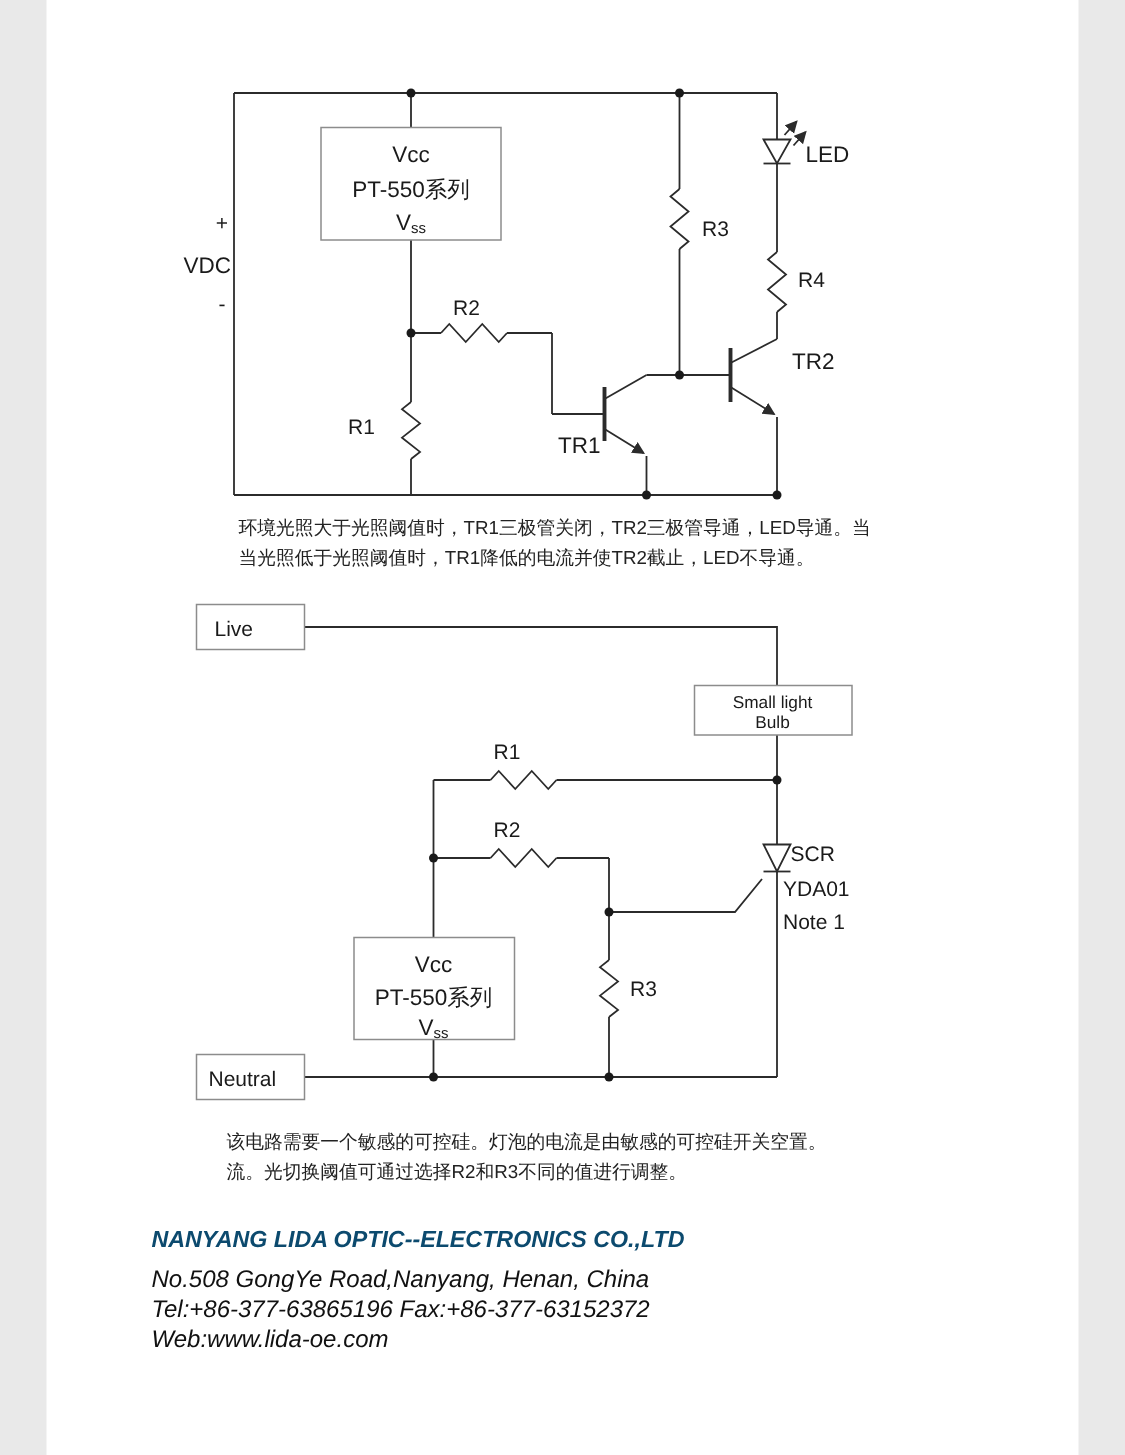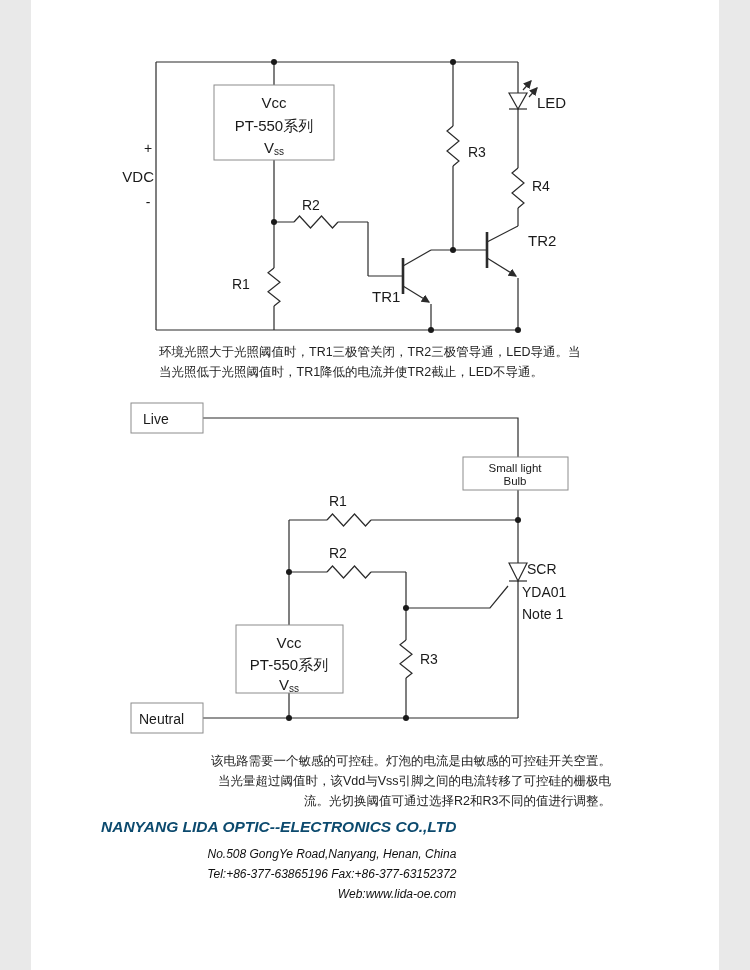--- a/index.html
+++ b/index.html
@@ -35,24 +35,23 @@
     left:70px;top:818px;
     font-style:italic;
   }
   .footer .company{
     font-size:15.5px;
     font-weight:bold;
     margin-bottom:8px;
     color:#0c4a6e;
   }
   .footer .info{
-    font-size:12px;
+    font-size:16px;
     line-height:20px;
     color:#111;
-    text-align:right;
   }
   .footer .info .gap{display:inline-block;width:34px;}
 </style>
 </head>
 <body>
 
 <div class="page">
 
   <svg width="750" height="970" viewBox="0 0 750 970">
     <defs>
@@ -167,23 +166,22 @@
       <text class="label t14" x="491" y="597">YDA01</text>
       <text class="label t14" x="491" y="619">Note 1</text>
     </g>
   </svg>
 
   <div class="note" style="left:128px;top:342px;width:440px;">
     <div>环境光照大于光照阈值时，TR1三极管关闭，TR2三极管导通，LED导通。当</div>
     <div>当光照低于光照阈值时，TR1降低的电流并使TR2截止，LED不导通。</div>
   </div>
 
-  <div class="note" style="left:120px;top:751px;width:460px;text-align:right;">
+  <div class="note" style="left:120px;top:751px;width:460px;">
     <div>该电路需要一个敏感的可控硅。灯泡的电流是由敏感的可控硅开关空置。</div>
-    <div>当光量超过阈值时，该Vdd与Vss引脚之间的电流转移了可控硅的栅极电</div>
     <div>流。光切换阈值可通过选择R2和R3不同的值进行调整。</div>
   </div>
 
   <div class="footer">
     <div class="company">NANYANG LIDA OPTIC--ELECTRONICS CO.,LTD</div>
     <div class="info">
       <div>No.508 GongYe Road,Nanyang, Henan, China</div>
       <div>Tel:+86-377-63865196 Fax:+86-377-63152372</div>
       <div>Web:www.lida-oe.com</div>
     </div>

